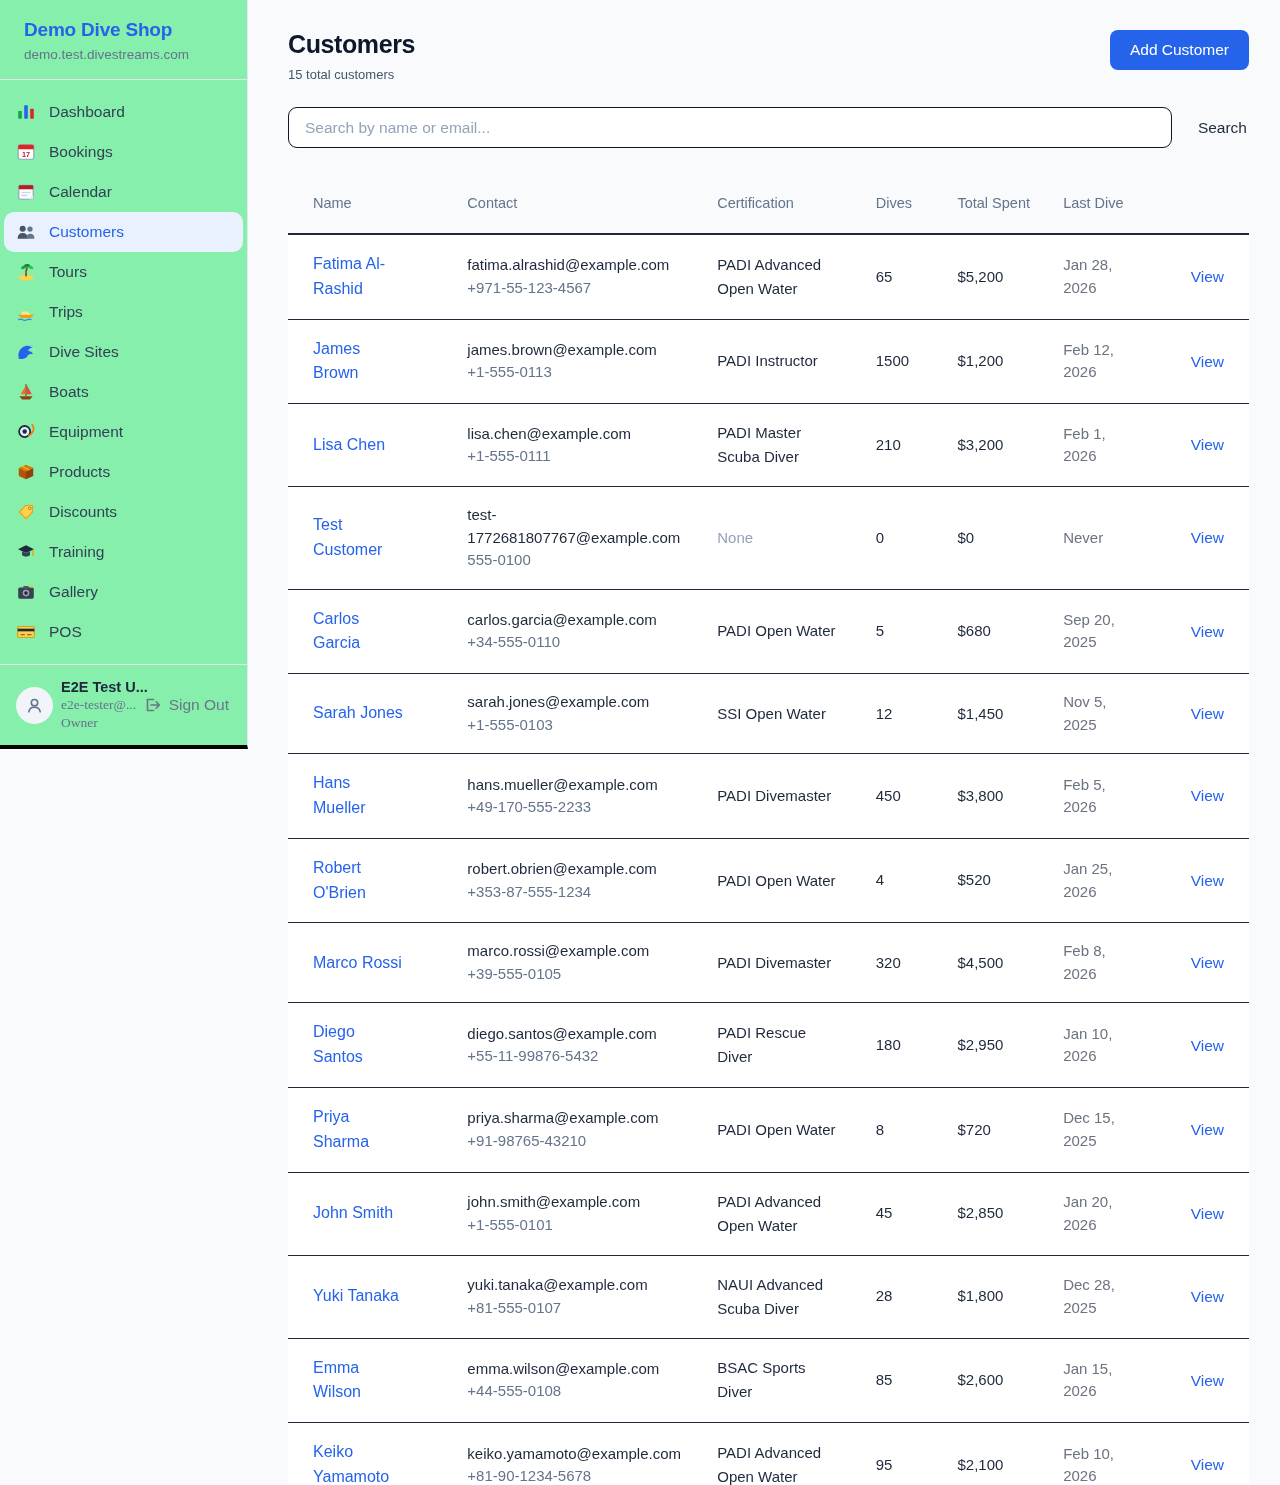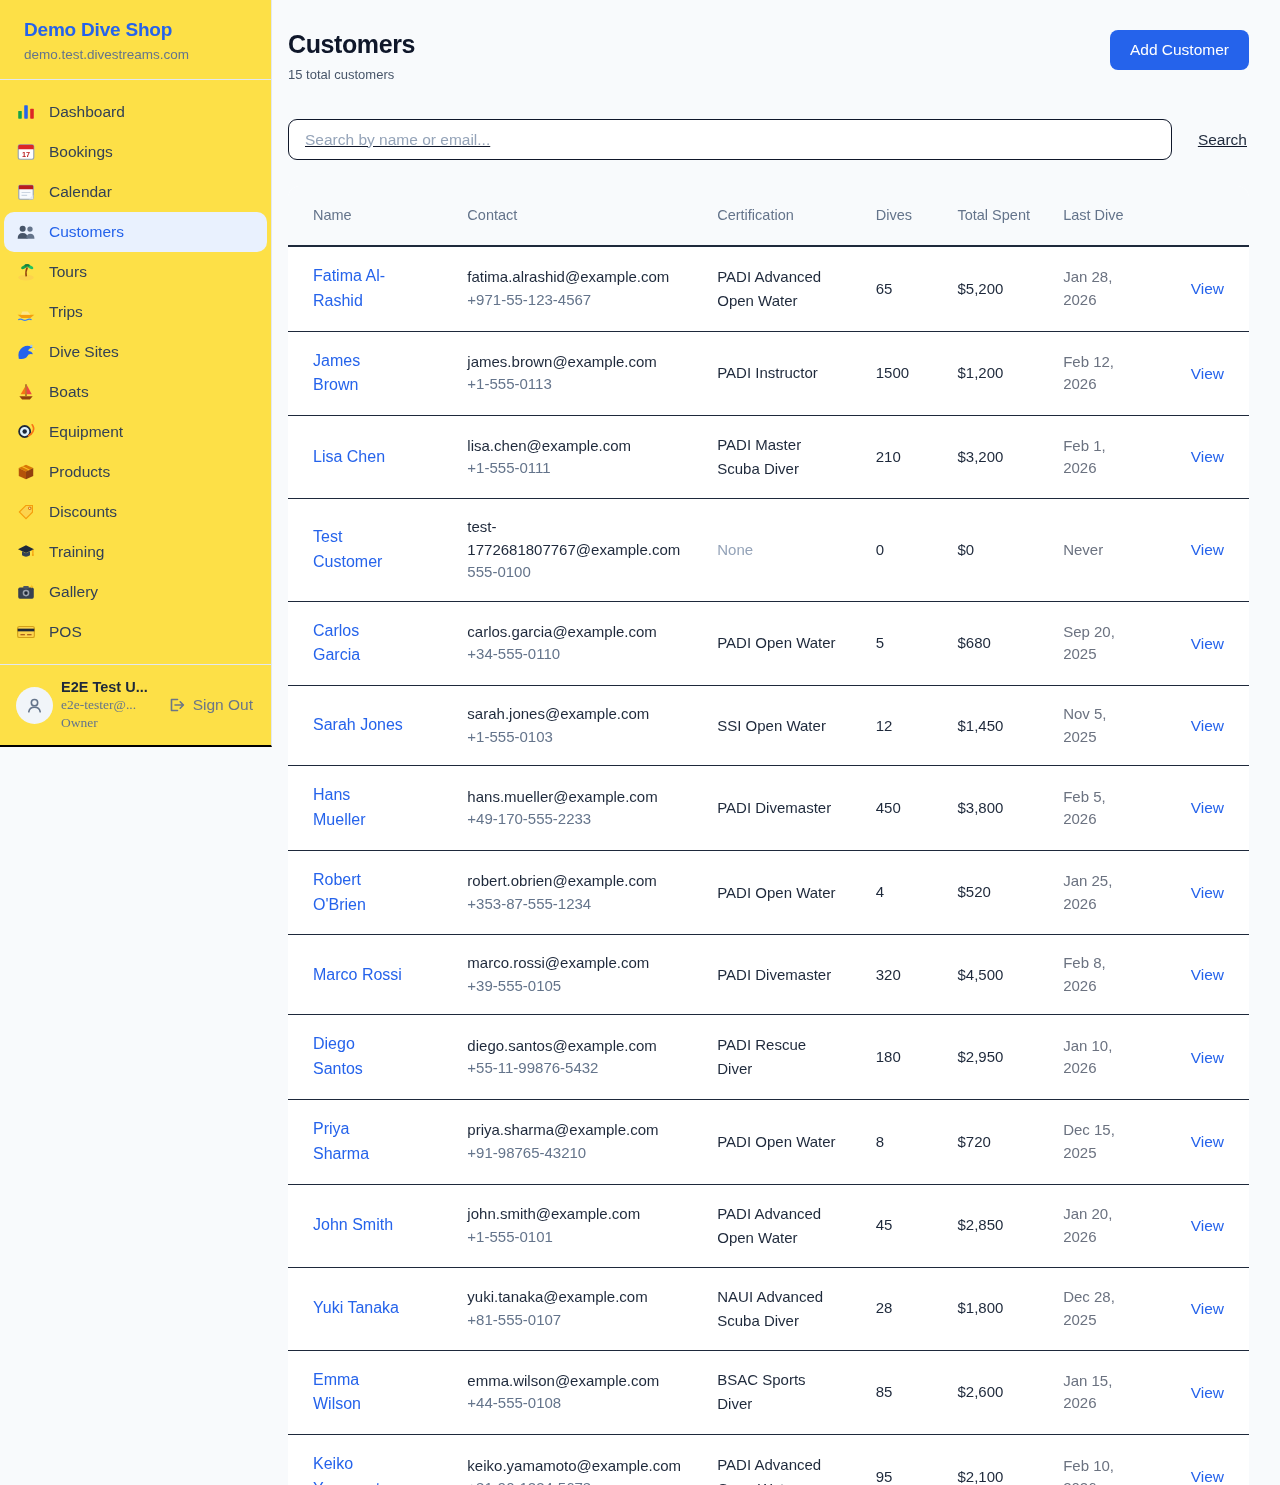--- a/index.html
+++ b/index.html
@@ -6,24 +6,24 @@
   html,body { width: 1280px; }
   body {
     min-height: 1485px;
     background: #f8fafc;
     font-family: "Liberation Sans", sans-serif;
     color: #0f172a;
     position: relative;
   }
   
   .sidebar {
-    position: absolute; top: 0; left: 0; width: 272px;
-    background: #fde047;
+    position: absolute; top: 0; left: 0; width: 248px;
+    background: #86efac;
     border-right: 1px solid #e2e8f0;
-    border-bottom: 2px solid #000000;
+    border-bottom: 4px solid #000000;
   }
   .sidebar-header { padding: 19px 24px 17px; border-bottom: 1px solid #e2e8f0; }
   .shop-name { color: #2563eb; font-size: 19px; font-weight: bold; letter-spacing: -0.2px; }
   .shop-domain { color: #64748b; font-size: 13.5px; margin-top: 6px; }
   .nav { padding: 12px 4px; }
   .nav-item {
     display: flex; align-items: center; gap: 13px;
     padding: 10px 12px; border-radius: 10px;
     font-size: 15.5px; color: #334155; cursor: pointer;
   }
@@ -50,21 +50,21 @@
   
   .main { margin-left: 256px; padding: 30px 31px 25px 32px; }
   .main-header { display: flex; justify-content: space-between; align-items: flex-start; }
   .page-title { font-size: 25px; font-weight: 800; color: #0f172a; letter-spacing: -0.4px; }
   .page-subtitle { margin-top: 8px; font-size: 13px; color: #475569; }
   .add-btn {
     background: #2563eb; color: #ffffff; font-size: 15.5px; font-weight: 500;
     border: none; border-radius: 8px; padding: 11px 20px; cursor: pointer;
     font-family: "Liberation Sans", sans-serif;
   }
-  .search-row { margin-top: 37px; display: flex; align-items: center; gap: 24px; text-decoration: underline; }
+  .search-row { margin-top: 25px; display: flex; align-items: center; gap: 24px; }
   .search-input {
     flex: 1; height: 41px; background: #fff; color: #0f172a;
     border: 1.5px solid #0f172a; border-radius: 9px; padding: 0 16px;
     font-size: 15.5px; font-family: "Liberation Sans", sans-serif; outline: none;
   }
   .search-input::placeholder { color: #94a3b8; }
   .search-btn {
     background: none; border: none; font-size: 15.5px; color: #1e293b;
     cursor: pointer; font-family: "Liberation Sans", sans-serif; padding: 4px 2px;
   }

